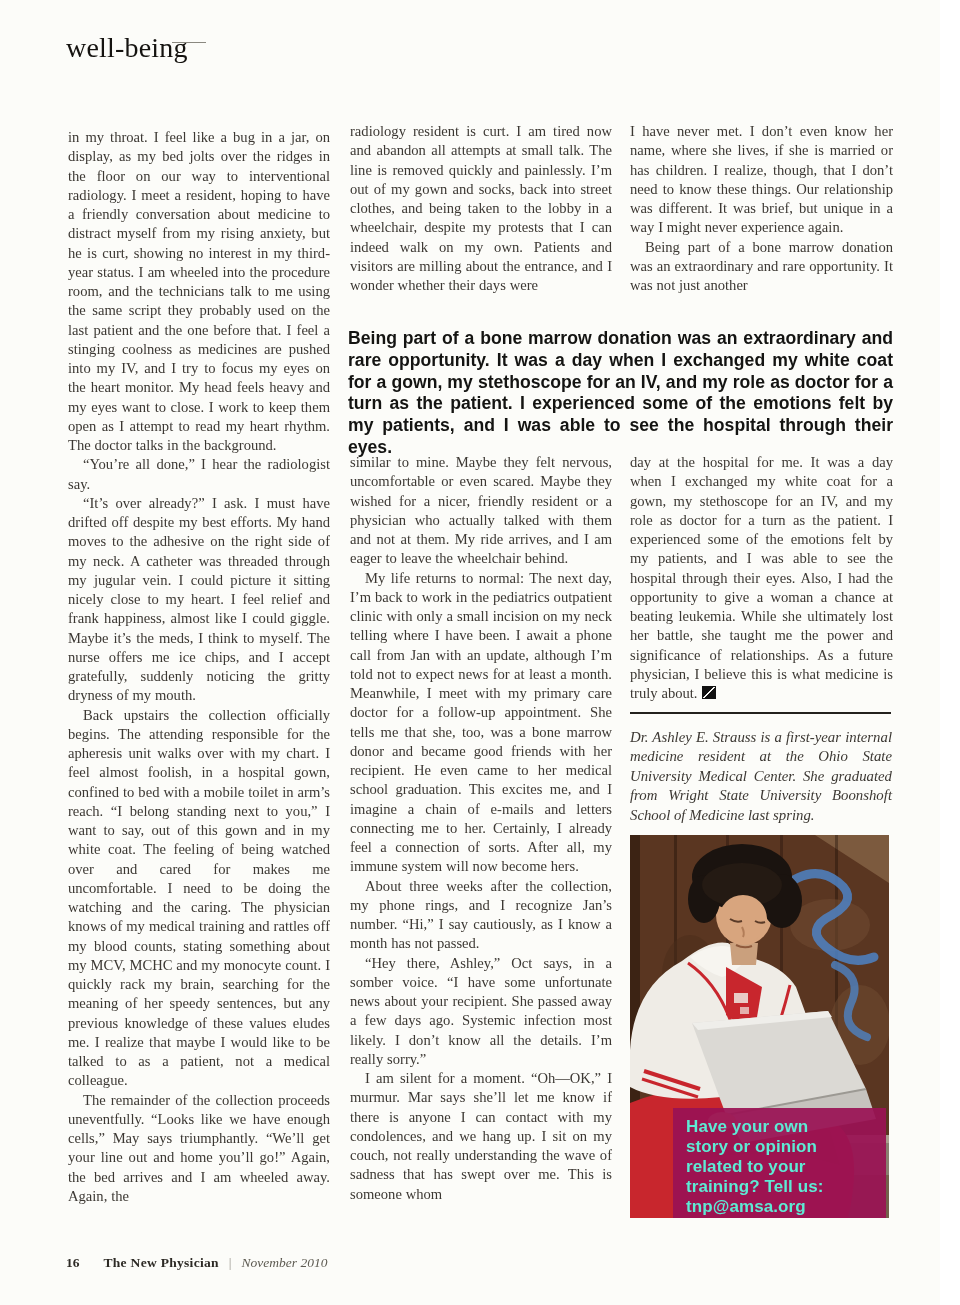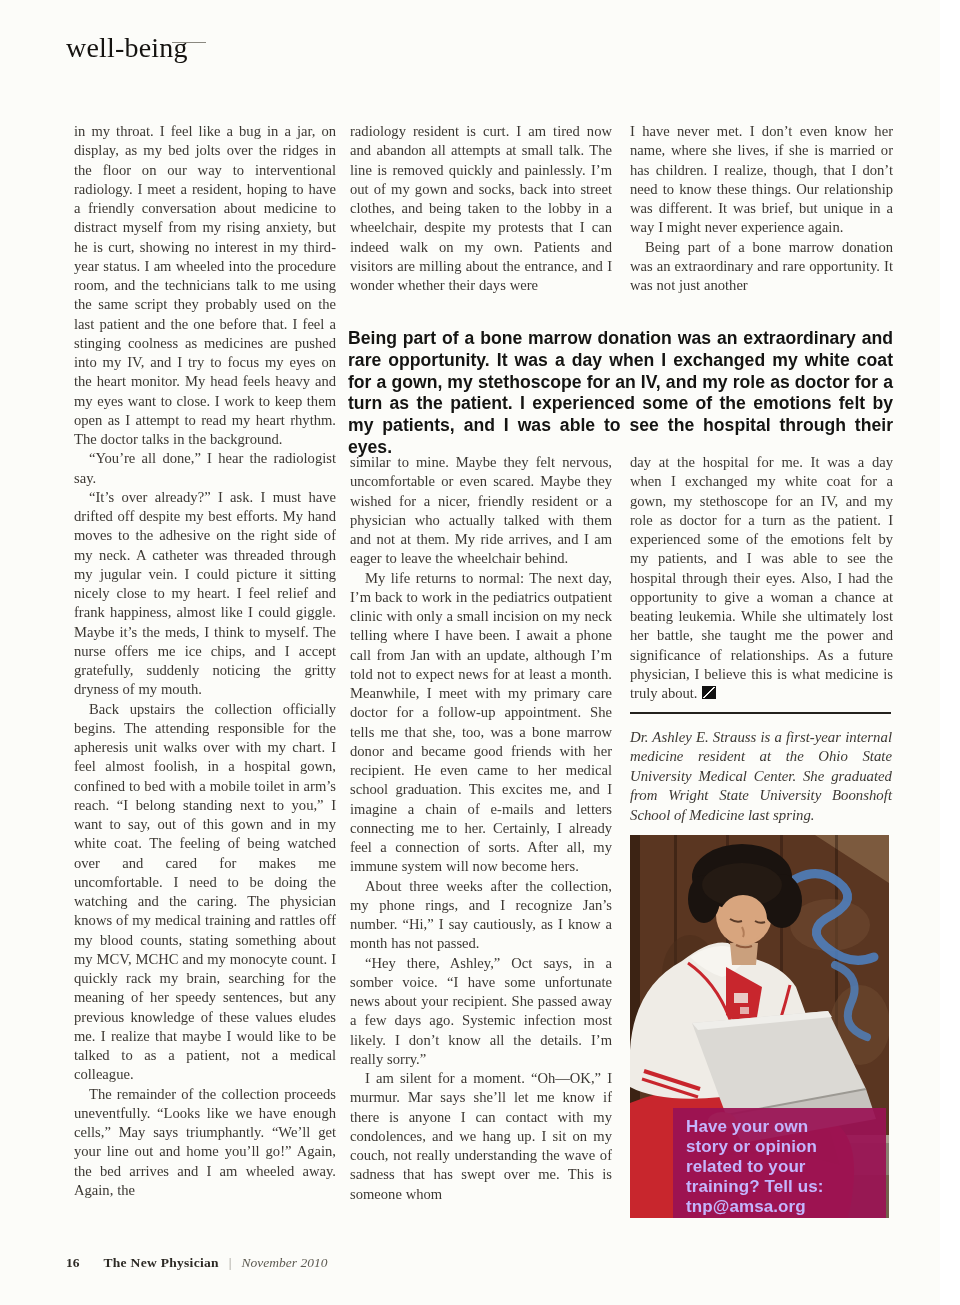--- a/index.html
+++ b/index.html
@@ -55,41 +55,41 @@
   .photo svg { display:block; }
   .photo-callout {
     position: absolute; left: 43px; top: 273px;
     width: 213px; height: 110px;
     background: rgba(154,18,84,0.93);
   }
   .photo-callout .callout-text {
     display:block; width: 168px;
     padding: 9px 0 0 13px;
     font: bold 17px/20px "Liberation Sans", sans-serif;
-    color: #c4b5fd; letter-spacing: 0.1px;
+    color: #5eead4; letter-spacing: 0.1px;
     word-break: break-word;
   }
   .footer {
     position: absolute; left: 66px; top: 1256px;
     font: 13.5px/1 "Liberation Serif", serif; color: #55524a;
   }
   .footer .page-num { font-weight: bold; color:#2d2a25; margin-right: 24px; }
   .footer .magazine { font-weight: bold; color:#2d2a25; letter-spacing:0.3px; }
   .footer .sep { margin: 0 10px; color:#9a978e; }
   .footer .issue { color: #5d5a51; font-style: italic; }
 </style>
 </head>
 <body>
 
 <div class="page">
 
   <div class="section-label">well-being</div>
   <div class="section-rule"></div>
 
-  <div class="col" style="left:68px; top:122px; width:262px; height:1120px;margin-left:6px;">
+  <div class="col" style="left:68px; top:128px; width:262px; height:1120px;">
       <p class="para">in my throat. I feel like a bug in a jar, on display, as my bed jolts over the ridges in the floor on our way to interventional radiology. I meet a resident, hoping to have a friendly conversation about medicine to distract myself from my rising anxiety, but he is curt, showing no interest in my third-year status. I am wheeled into the procedure room, and the technicians talk to me using the same script they probably used on the last patient and the one before that. I feel a stinging coolness as medicines are pushed into my IV, and I try to focus my eyes on the heart monitor. My head feels heavy and my eyes want to close. I work to keep them open as I attempt to read my heart rhythm. The doctor talks in the background.</p>
       <p class="para indent">“You’re all done,” I hear the radiologist say.</p>
       <p class="para indent">“It’s over already?” I ask. I must have drifted off despite my best efforts. My hand moves to the adhesive on the right side of my neck. A catheter was threaded through my jugular vein. I could picture it sitting nicely close to my heart. I feel relief and frank happiness, almost like I could giggle. Maybe it’s the meds, I think to myself. The nurse offers me ice chips, and I accept gratefully, suddenly noticing the gritty dryness of my mouth.</p>
       <p class="para indent">Back upstairs the collection officially begins. The attending responsible for the apheresis unit walks over with my chart. I feel almost foolish, in a hospital gown, confined to bed with a mobile toilet in arm’s reach. “I belong standing next to you,” I want to say, out of this gown and in my white coat. The feeling of being watched over and cared for makes me uncomfortable. I need to be doing the watching and the caring. The physician knows of my medical training and rattles off my blood counts, stating something about my MCV, MCHC and my monocyte count. I quickly rack my brain, searching for the meaning of her speedy sentences, but any previous knowledge of these values eludes me. I realize that maybe I would like to be talked to as a patient, not a medical colleague.</p>
       <p class="para indent">The remainder of the collection proceeds uneventfully. “Looks like we have enough cells,” May says triumphantly. “We’ll get your line out and home you’ll go!” Again, the bed arrives and I am wheeled away. Again, the</p>
     </div>
 
   <div class="col" style="left:350px; top:122px; width:262px; height:186px;">
       <p class="para">radiology resident is curt. I am tired now and abandon all attempts at small talk. The line is removed quickly and painlessly. I’m out of my gown and socks, back into street clothes, and being taken to the lobby in a wheelchair, despite my protests that I can indeed walk on my own. Patients and visitors are milling about the entrance, and I wonder whether their days were</p>
     </div>

